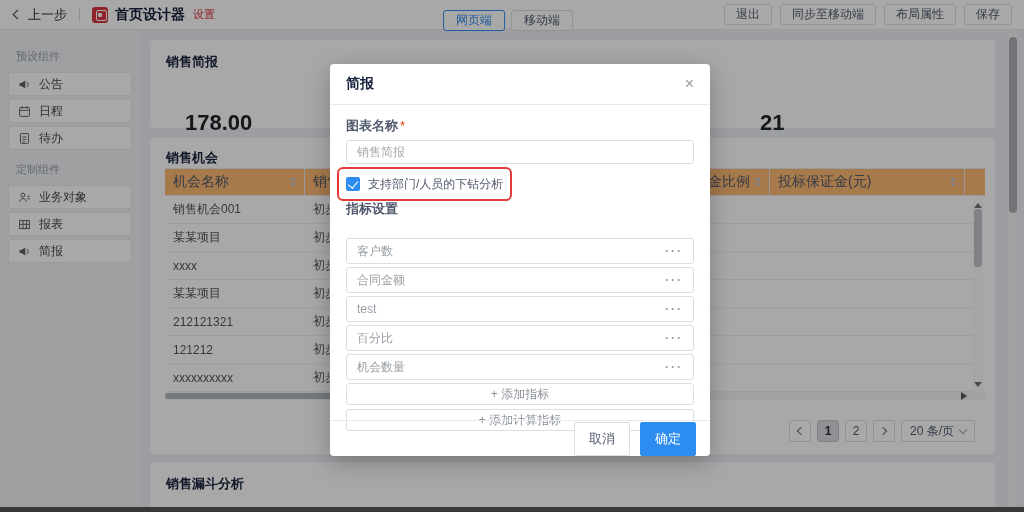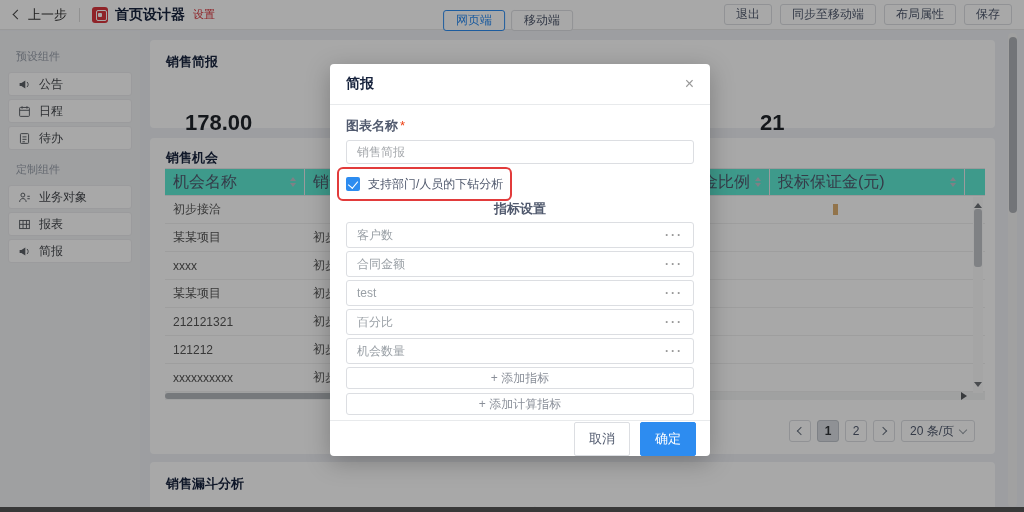--- a/index.html
+++ b/index.html
@@ -42,22 +42,22 @@
   .card-title { font-size:13px; font-weight:700; color:#17233d; }
   .brief-card { top:40px; height:88px; padding:13px 16px; }
   .metric { position:absolute; top:34px;margin-top:36px; }
   .metric .mv { font-size:22px; font-weight:600; color:#1f2329; }
   .metric .ml { font-size:11px; color:#8a8f99; margin-top:4px; }
   .metric.m1 { left:35px; } .metric.m2 { left:610px; }
 
   .table-card { top:138px; height:316px; padding:11px 0 0; }
   .table-card .card-title { padding-left:16px; }
   .tbl { position:absolute; top:30px; left:15px; width:820px; }
-  .thead { display:flex; height:28px; background:#5eead4; border-top:1px solid #e8eaec;
-           border-bottom:1px solid #e8eaec; font-size:16px; color:#515a6e; }
+  .thead { display:flex; height:28px; background:#fdba74; border-top:1px solid #e8eaec;
+           border-bottom:1px solid #e8eaec; font-size:14px; color:#515a6e; }
   .th { display:flex; align-items:center; padding:0 8px; border-right:1px solid #ececee; }
   .th .sp { flex:1; }
   .c1 { width:140px; } .c2 { width:310px; overflow:hidden; white-space:nowrap; }
   .c3 { width:155px; } .c4 { width:195px; } .c5 { width:20px; border-right:none!important; }
   .th.c3 { justify-content:flex-end; gap:5px; }
   .sort { display:inline-flex; flex-direction:column; gap:2px; }
   .sort::before { content:""; border:3.5px solid transparent; border-bottom:4px solid #c0c4cc; }
   .sort::after  { content:""; border:3.5px solid transparent; border-top:4px solid #c0c4cc; }
   .trow { display:flex; height:28px; border-bottom:1px solid #f0f0f0; align-items:center; font-size:12px; color:#555; }
   .td { padding:0 8px; overflow:hidden; white-space:nowrap; }
@@ -108,21 +108,21 @@
   .req { color:#ed4014; margin-left:2px; font-weight:400; }
   .text-input { height:24px; border:1px solid #dcdee2; border-radius:3px; display:flex; align-items:center;
                 padding:0 10px; font-size:12px; color:#a6a9ad; margin-bottom:9px; }
   .check-row { position:relative; width:fit-content; display:flex; align-items:center; gap:8px; height:22px;
                margin-bottom:7px; cursor:pointer; }
   .checkbox { width:14px; height:14px; background:#2d8cf0; border-radius:2px; position:relative; flex:none; }
   .checkbox::after { content:""; position:absolute; left:3.5px; top:1.5px; width:5px; height:8px;
                      border-right:1.7px solid #fff; border-bottom:1.7px solid #fff; transform:rotate(40deg); }
   .check-label { font-size:12px; color:#515a6e; }
   .red-annotation { position:absolute; inset:-6px -9px; border:2px solid #e23b3b; border-radius:6px; pointer-events:none; }
-  .metrics-label { margin-bottom:6px;text-align:center; }
+  .metrics-label { margin-bottom:22px; }
   .metric-row { height:26px; border:1px solid #dcdee2; border-radius:3px; display:flex; align-items:center;
                 justify-content:space-between; padding:0 10px; margin-bottom:3px; font-size:12px; color:#9aa0a6; cursor:pointer; }
   .more-dots { color:#999; letter-spacing:2px; font-weight:700; cursor:pointer; }
   .add-btn { height:22px; border:1px solid #dcdee2; border-radius:3px; display:flex; align-items:center;
              justify-content:center; font-size:12px; color:#8a8f99; margin-bottom:4px; cursor:pointer; }
   .modal-footer { position:absolute; bottom:0; left:0; right:0; height:36px; border-top:1px solid #e8eaec;
                   display:flex; align-items:center; justify-content:flex-end; gap:10px; padding:0 14px; }
   .btn { height:26px; padding:16px 14px; border-radius:2px; font-size:13px; display:flex; align-items:center; cursor:pointer; }
   .btn-cancel { background:#fff; border:1px solid #dcdee2; color:#515a6e; }
   .btn-confirm { background:#2d8cf0; border:1px solid #2d8cf0; color:#fff; }
@@ -245,20 +245,21 @@
         <div class="th c4">
           <span class="sp">投标保证金(元)</span>
           <span class="sort"></span>
         </div>
         <div class="th c5">
           <span class="hdr-clip"></span>
         </div>
       </div>
       <div>
   <div class="trow">
+    <div class="td c1">销售机会001</div>
     <div class="td c2">初步接洽</div>
     <div class="td c3"></div>
     <div class="td c4"></div>
     <div class="td c5">
               <span class="act-tick"></span>
             </div>
   </div>
 
   <div class="trow">
     <div class="td c1">某某项目</div>

